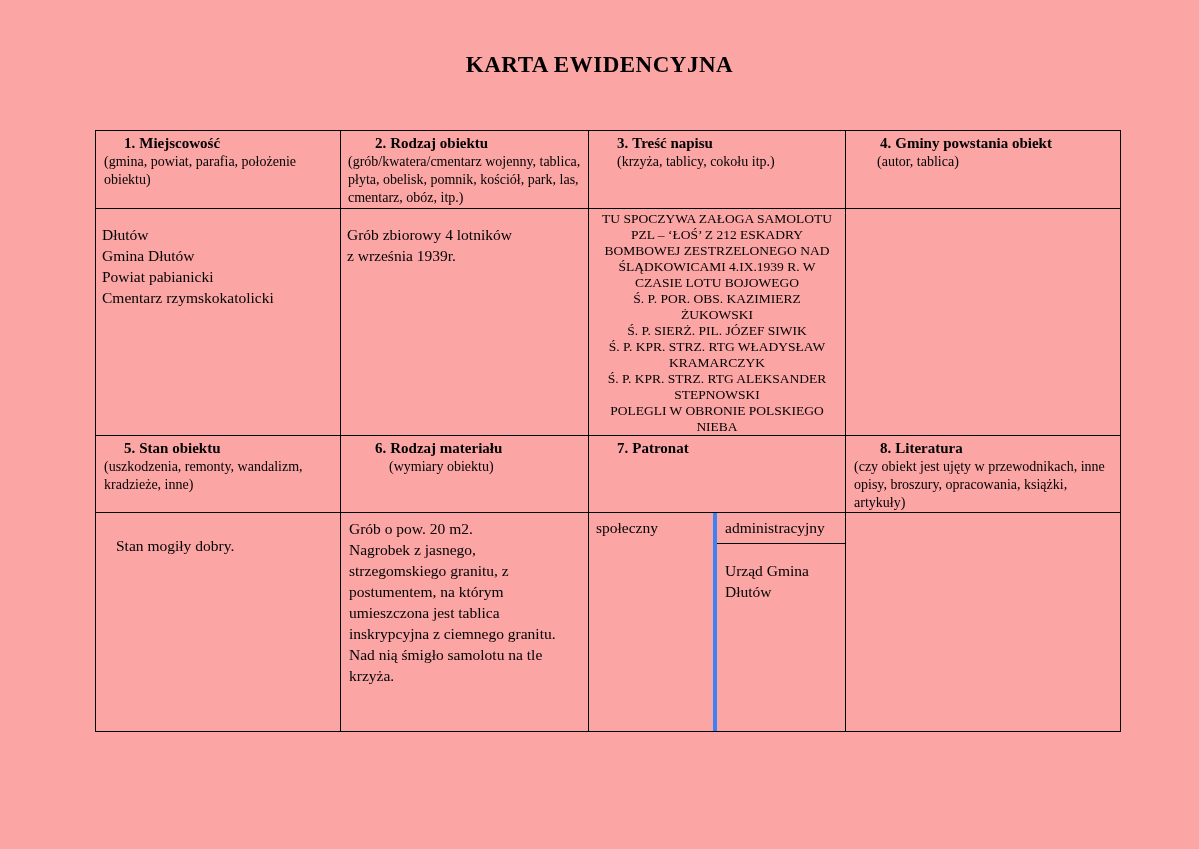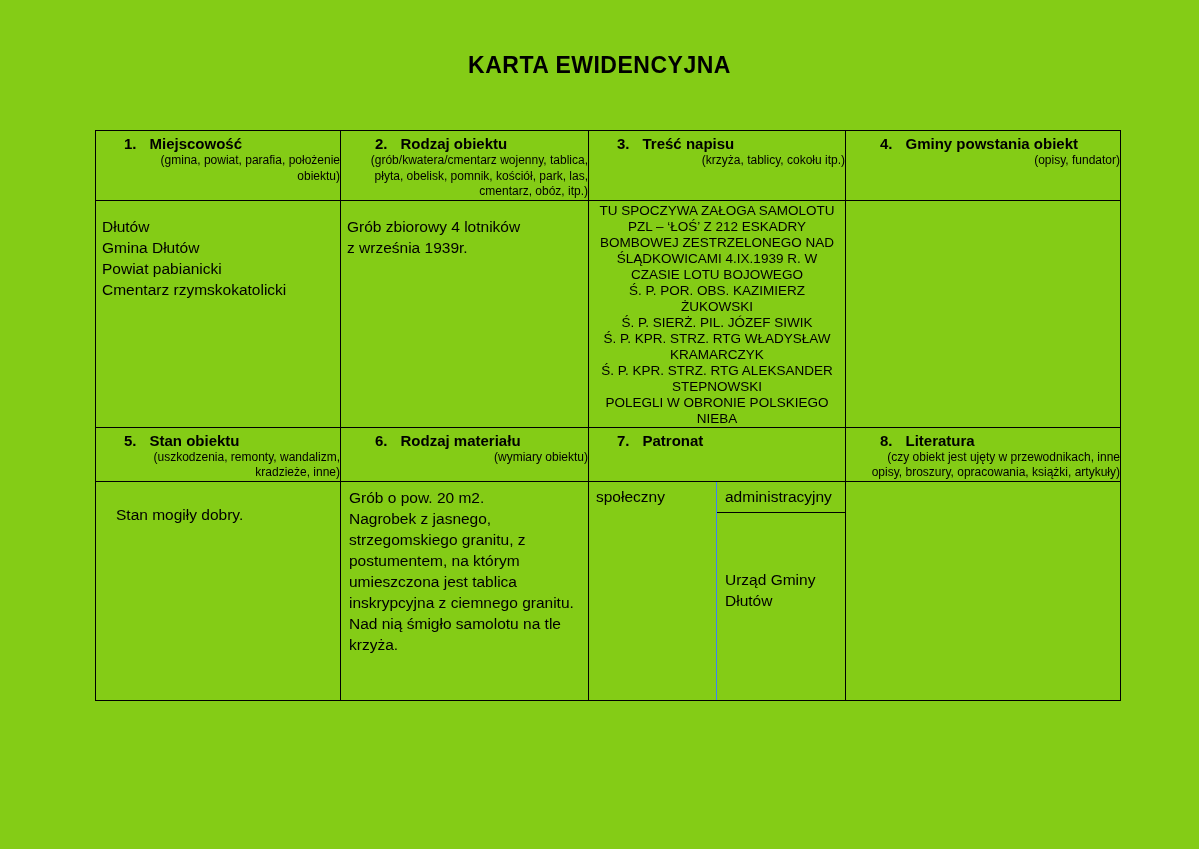--- a/index.html
+++ b/index.html
@@ -1,21 +1,21 @@
 <!DOCTYPE html>
 <html><head>
 <meta charset="utf-8">
 <style>
   html, body { margin: 0; padding: 0; background: #ffffff; }
   .page {
     position: relative;
     width: 1199px;
     height: 849px;
-    background: #84cc16;
-    font-family: Liberation Sans, sans-serif;
+    background: #fca5a5;
+    font-family: Liberation Serif, serif;
     color: #000000;
     overflow: hidden;
   }
   .doc-title {
     position: absolute;
     top: 52px; left: 0; width: 100%;
     text-align: center;
     font-size: 23px;
     font-weight: bold;
     letter-spacing: 0.5px;
@@ -45,27 +45,26 @@
   tr.hdr-row2 th { height: 52px; }
   tr.val-row1 td { height: 226px; margin-top: 11px; }
   tr.val-row2 td { height: 218px; }
 
   .h-title {
     font-size: 15px;
     font-weight: bold;
     padding-top: 4px;
     white-space: nowrap;
   }
-  .h-text { margin-left: 13px; }
+  .h-text { margin-left: 4px; }
   .h-note {
-    font-size: 12px;
+    font-size: 14px;
     line-height: 1.3;
     padding-top: 1px;
     white-space: pre-line;
-    text-align: right;
   }
   .val {
     font-size: 15.5px;
     line-height: 21px;
     white-space: pre-line;
   }
   .pad-r1 { padding: 15px 6px 0 6px; }
   .pad-stan { padding: 22px 6px 0 6px; margin-left: 14px; }
   .pad-mat { padding: 5px 6px 0 8px; }
   .inscription {
@@ -76,30 +75,29 @@
     padding: 2px 3px 0 3px;
   }
   .patronat {
     display: flex;
     align-items: stretch;
     height: 100%;
     min-height: 216px;
   }
   .pat-left {
     width: 128px;
-    border-right: 1px solid #3b82f6;
+    border-right: 4px solid #3b82f6;
     box-sizing: border-box;
     padding: 6px 0 0 7px;
     font-size: 15.5px;
   }
   .pat-right {
     flex: 1;
     display: flex;
     flex-direction: column;
-    gap: 40px;
   }
   .pat-right-top {
     border-bottom: 1px solid #000;
     padding: 6px 0 6px 8px;
     font-size: 15.5px;
   }
   .pat-right-bottom {
     padding: 16px 0 0 8px;
     font-size: 15.5px;
     line-height: 21px;
@@ -133,21 +131,21 @@
         <div class="h-note" style="padding-left:7px">(grób/kwatera/cmentarz wojenny, tablica,
 płyta, obelisk, pomnik, kościół, park, las,
 cmentarz, obóz, itp.)</div>
       </th>
       <th>
         <div class="h-title" style="padding-left:28px"><span>3.</span><span class="h-text">Treść napisu</span></div>
         <div class="h-note" style="padding-left:28px">(krzyża, tablicy, cokołu itp.)</div>
       </th>
       <th>
         <div class="h-title" style="padding-left:34px"><span>4.</span><span class="h-text">Gminy powstania obiekt</span></div>
-        <div class="h-note" style="padding-left:31px">(opisy, fundator)</div>
+        <div class="h-note" style="padding-left:31px">(autor, tablica)</div>
       </th>
     </tr>
 
     <tr class="val-row1">
       <td>
         <div class="val pad-r1">Dłutów
 Gmina Dłutów
 Powiat pabianicki
 Cmentarz rzymskokatolicki</div>
       </td>
@@ -209,21 +207,21 @@
 umieszczona jest tablica
 inskrypcyjna z ciemnego granitu.
 Nad nią śmigło samolotu na tle
 krzyża.</div>
       </td>
       <td>
         <div class="patronat">
           <div class="pat-left">społeczny</div>
           <div class="pat-right">
             <div class="pat-right-top">administracyjny</div>
-            <div class="pat-right-bottom">Urząd Gminy
+            <div class="pat-right-bottom">Urząd Gmina
 Dłutów</div>
           </div>
         </div>
       </td>
       <td>
         <div class="val pad-r1"></div>
       </td>
     </tr>
   </tbody>
     </table>

